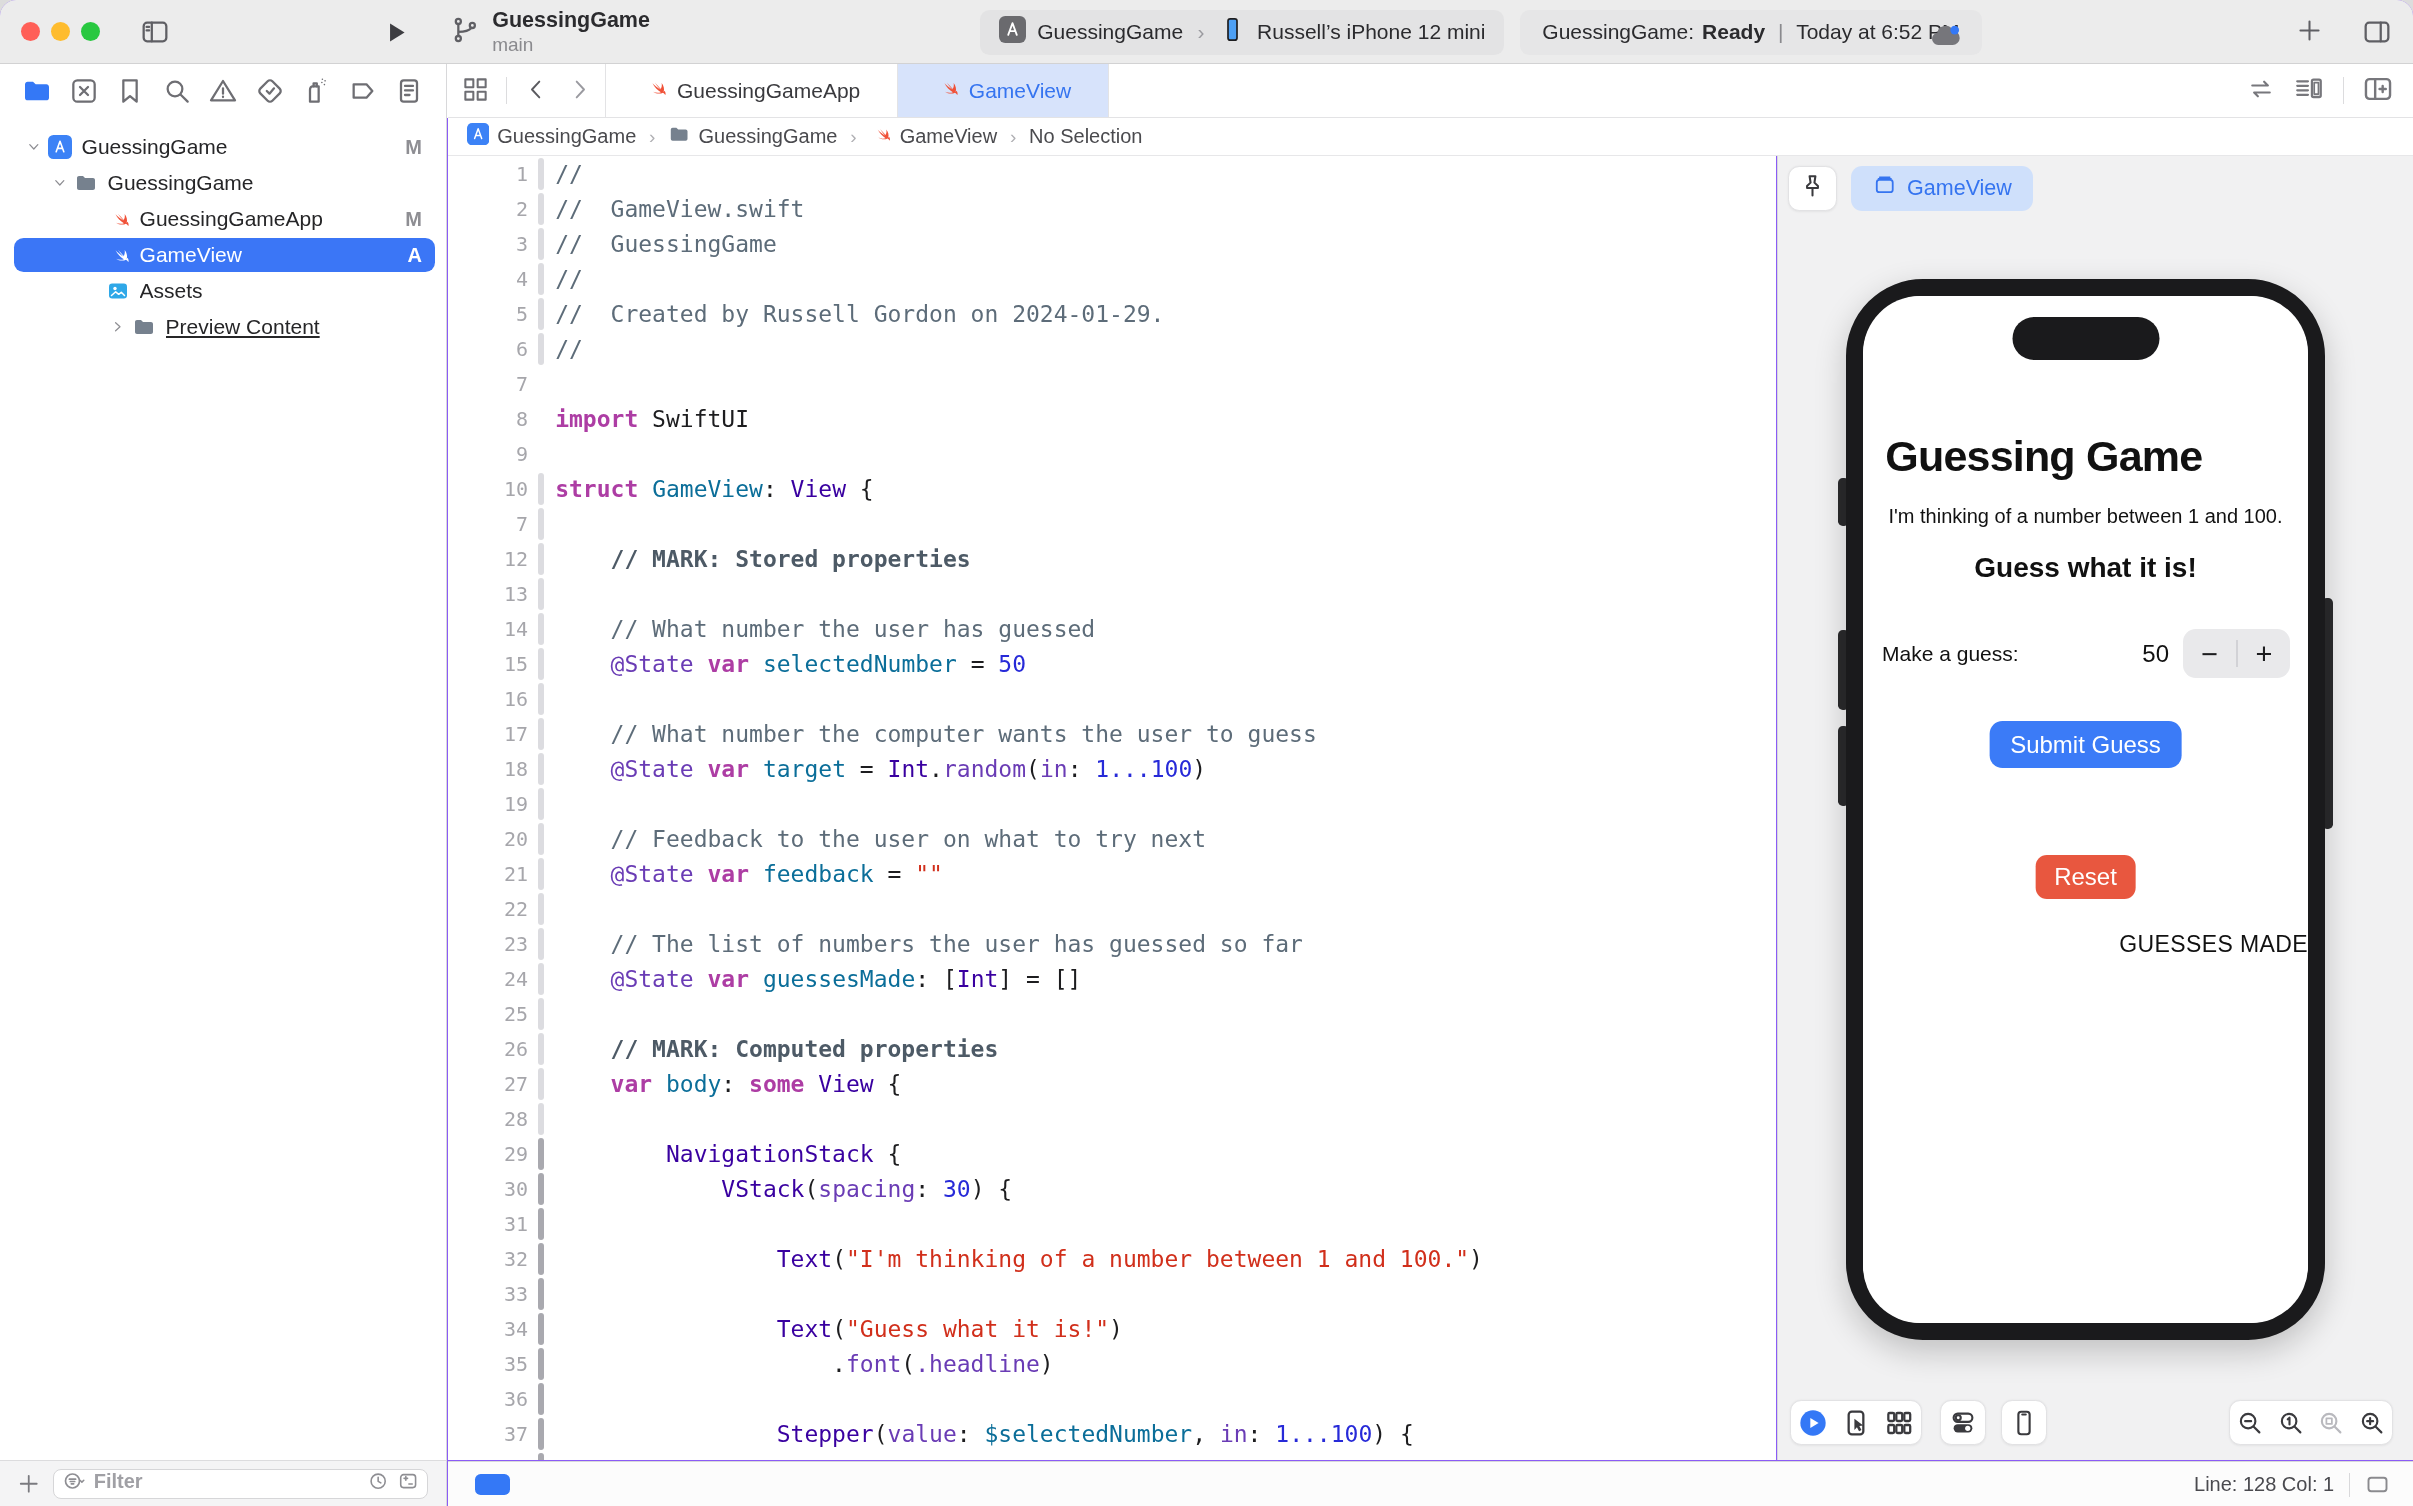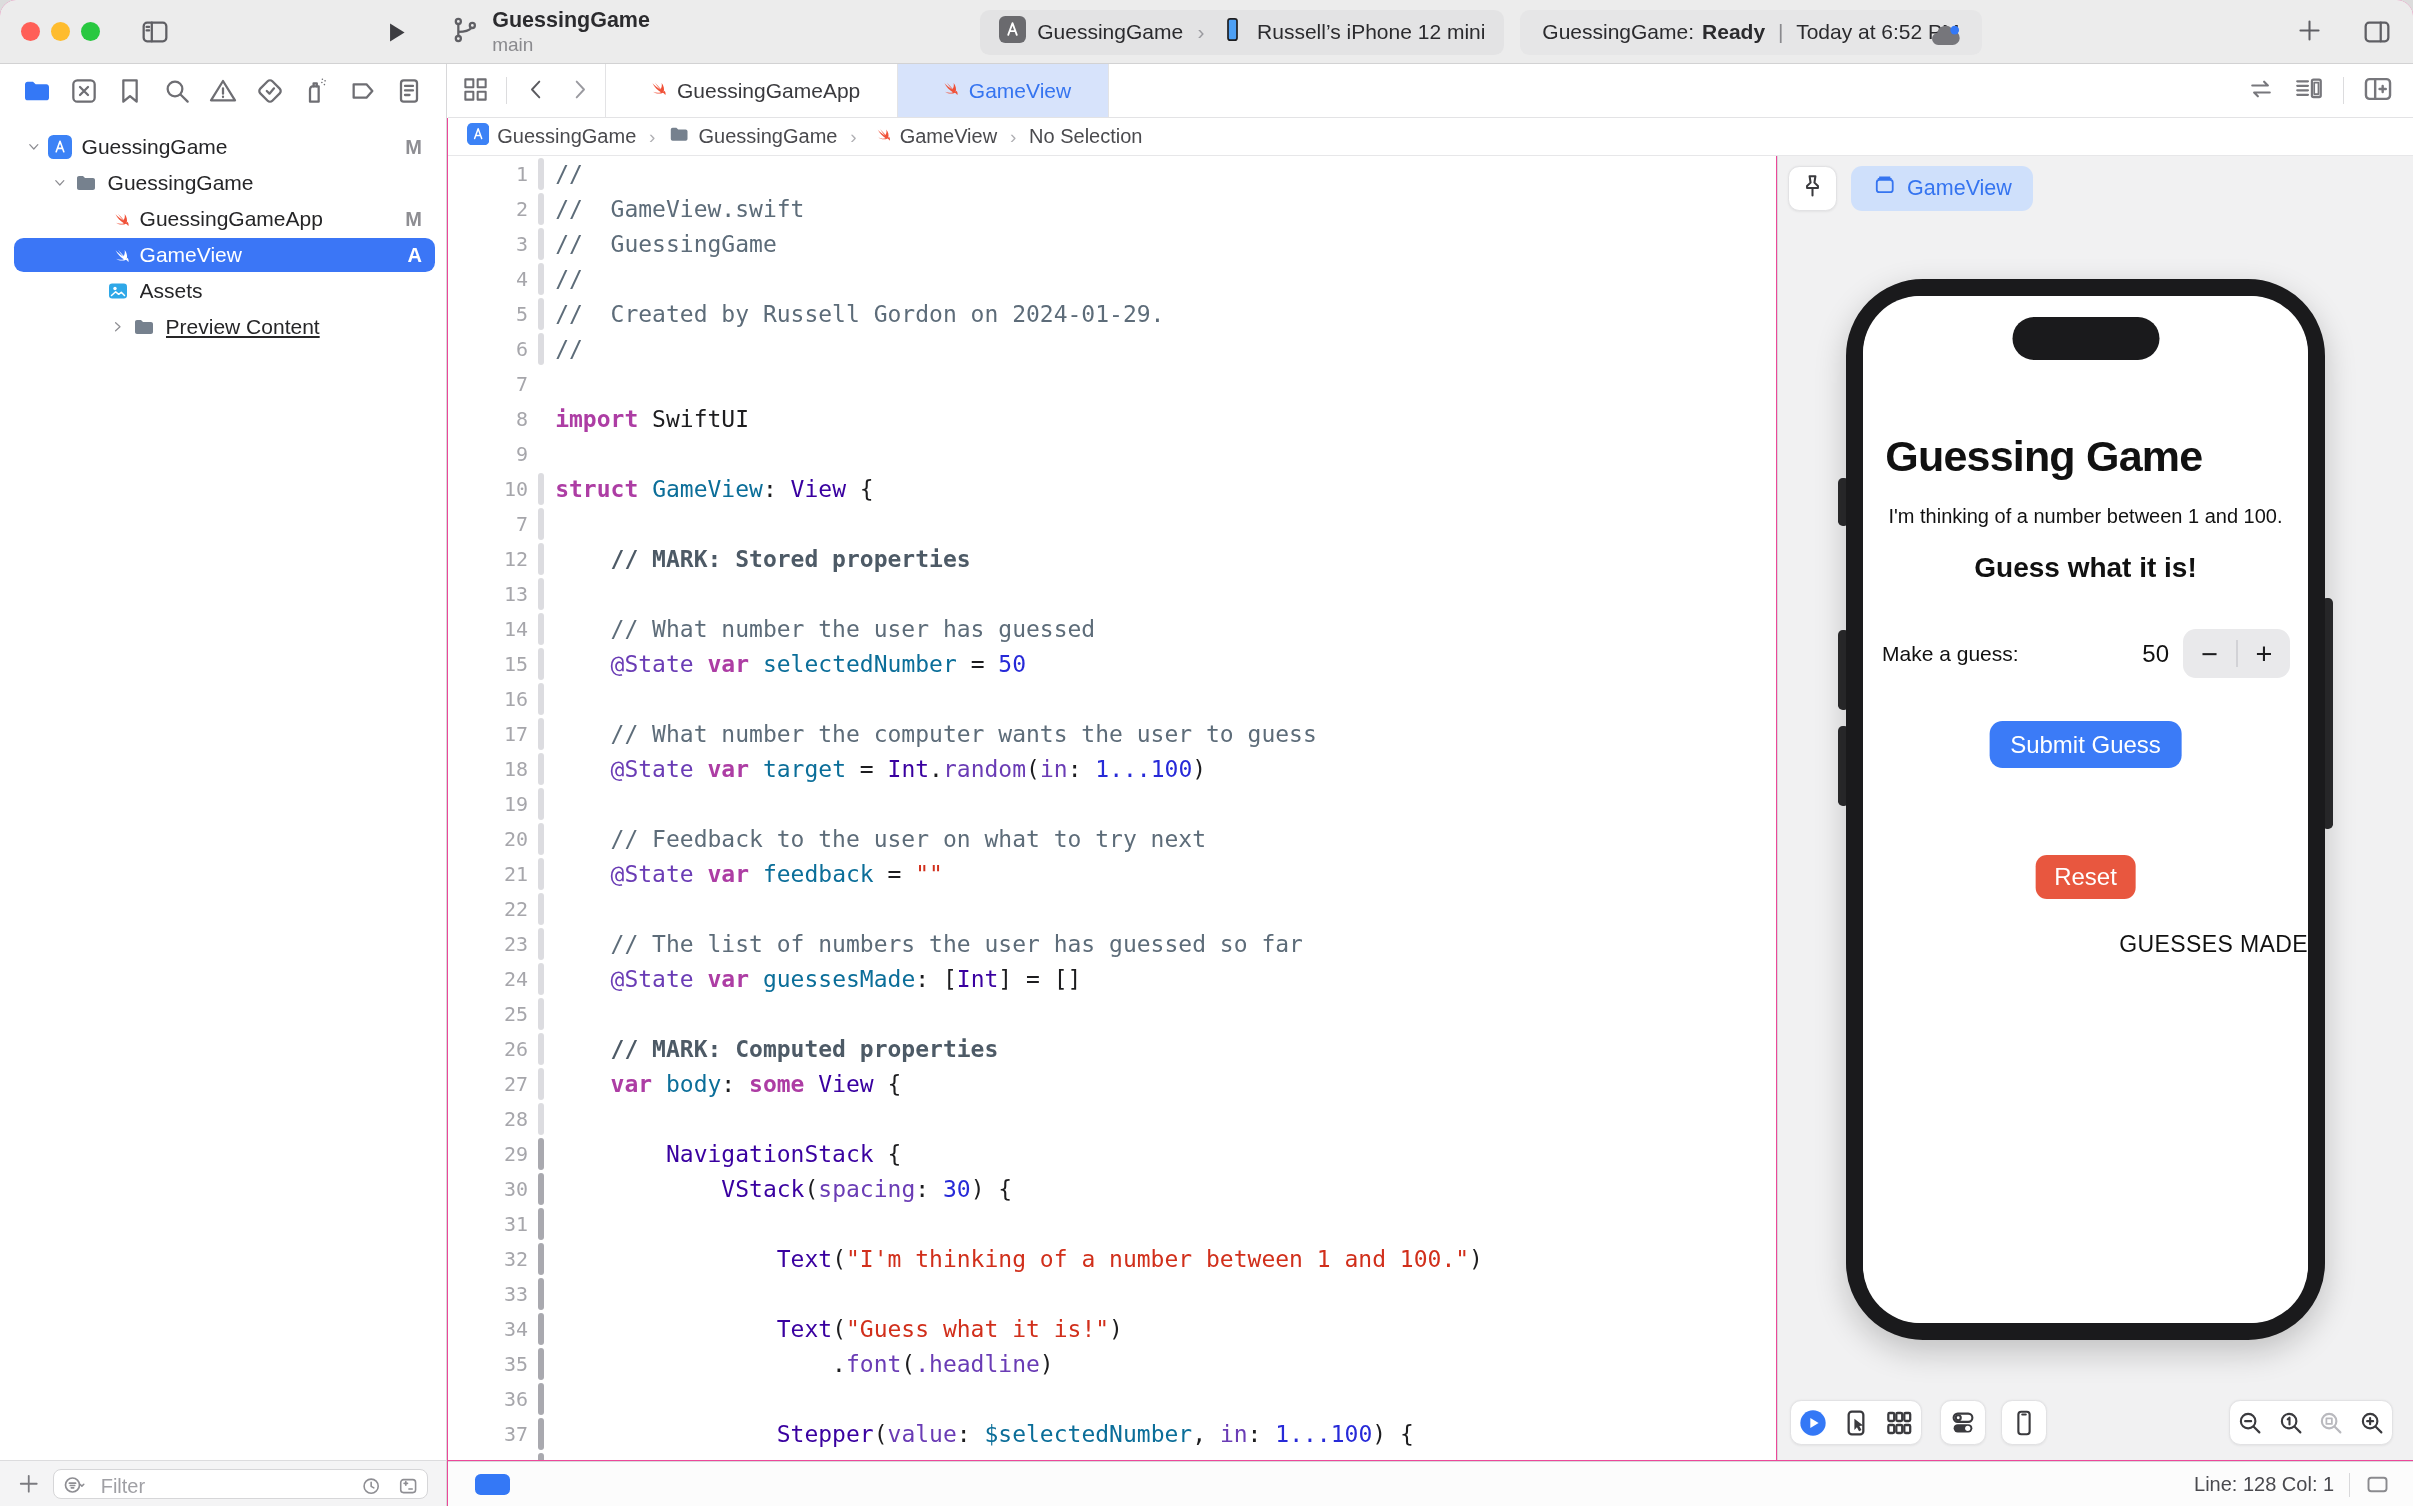--- a/index.html
+++ b/index.html
@@ -1,18 +1,18 @@
 <!DOCTYPE html>
 <html style="font-size:12.8px"><head>
 <meta charset="utf-8">
 <style>
   * { margin:0; padding:0; box-sizing:border-box; }
   html,body { width:2413px; height:1507px; background:#dcdcdc; }
   body { font-family:"Liberation Sans", sans-serif; -webkit-font-smoothing:antialiased; }
-  .window { position:relative; width:2413px; height:1507px; background:#ec4899; overflow:hidden; border-radius:16px 16px 0 0; }
+  .window { position:relative; width:2413px; height:1507px; background:#8b5cf6; overflow:hidden; border-radius:16px 16px 0 0; }
 
   
   .titlebar { position:absolute; left:0; top:0; width:2413px; height:64px; background:#ececec; border-bottom:0.8px solid #d2d2d3; }
   .tl { position:absolute; top:22.3px; width:19px; height:19px; border-radius:50%; }
   .tl.red{ left:21px; background:#ff5f57;} .tl.yellow{ left:51px; background:#febc2e;} .tl.green{ left:81px; background:#28c840;}
   .tb-icon { position:absolute; top:16px; color:#5f5f64; }
   .branch-block { position:absolute; left:449px; top:8px; display:flex; gap:11.2px; align-items:center; color:#5f5f64;}
   .branch-text .bt-title { font-size:21.5px; font-weight:700; color:#2b2b2e; line-height:25.5px;}
   .branch-text .bt-sub { font-size:19px; color:#8a8a8e; line-height:22.3px;}
   .pill { position:absolute; top:9.6px; height:45px; background:#e3e3e4; border-radius:9.6px; display:flex; align-items:center; font-size:21px; color:#2b2b2e; }
@@ -49,21 +49,21 @@
   .trow .disc { width:29px; display:flex; justify-content:center; color:#8e8e93; flex:0 0 29px;}
   .trow .ticon { display:flex; margin-right:9.6px; }
   .trow .tlabel { flex:1 1 auto; white-space:nowrap; overflow:hidden; }
   .trow .tbadge { margin-right:24px; color:#8e8e93; font-weight:600; font-size:20px; }
   .trow.sel { color:#fff; }
   .trow.sel .selbg { position:absolute; left:14.4px; right:11.2px; top:0.8px; bottom:0.8px; background:#3b76f6; border-radius:9.6px; z-index:0;}
   .trow.sel > *:not(.selbg) { position:relative; z-index:1; }
   .trow.sel .tbadge { color:#fff; }
   .filterbar { position:absolute; left:0; bottom:-46px; width:447px; height:46px; background:#f4f4f5; border-top:0.8px solid #dcdcde; border-right:0.8px solid #d8d8da; display:flex; align-items:center; }
   .filterbar .plus { color:#7a7a7f; margin:0 11.2px 0 16px; display:flex; }
-  .filter-field { flex:1; height:30px; margin-right:17.6px; background:#fff; border:0.8px solid #d6d6d8; border-radius:8px; display:flex; align-items:flex-end; padding:0 8px; gap:15px; color:#a0a0a5; }
+  .filter-field { flex:1; height:30px; margin-right:17.6px; background:#fff; border:0.8px solid #d6d6d8; border-radius:8px; display:flex; align-items:flex-start; padding:0 8px; gap:8px; color:#a0a0a5;font-weight:bold; }
   .filter-field .ph { flex:1; font-size:20px; }
   .filter-field .f-ic { display:flex; color:#8e8e93; }
 
   
   .editor { position:absolute; left:448px; top:156px; width:1328px; height:1304px; background:#fff; overflow:hidden; }
   .cl { height:35px; display:flex; align-items:center; }
   .ln { width:80px; flex:0 0 80px; text-align:right; font-family:"DejaVu Sans Mono", monospace; font-size:20px; color:#a6a6ab; }
   .chbar { width:6.4px; height:32px; margin-left:9.6px; border-radius:3.2px; flex:0 0 6.4px; }
   .chbar.l { background:#dcdce0; } .chbar.d { background:#a9a9af; }
   .ct { padding-left:11.2px; font-family:"DejaVu Sans Mono", monospace; font-size:23px; white-space:pre; color:#1d1d1f; }

